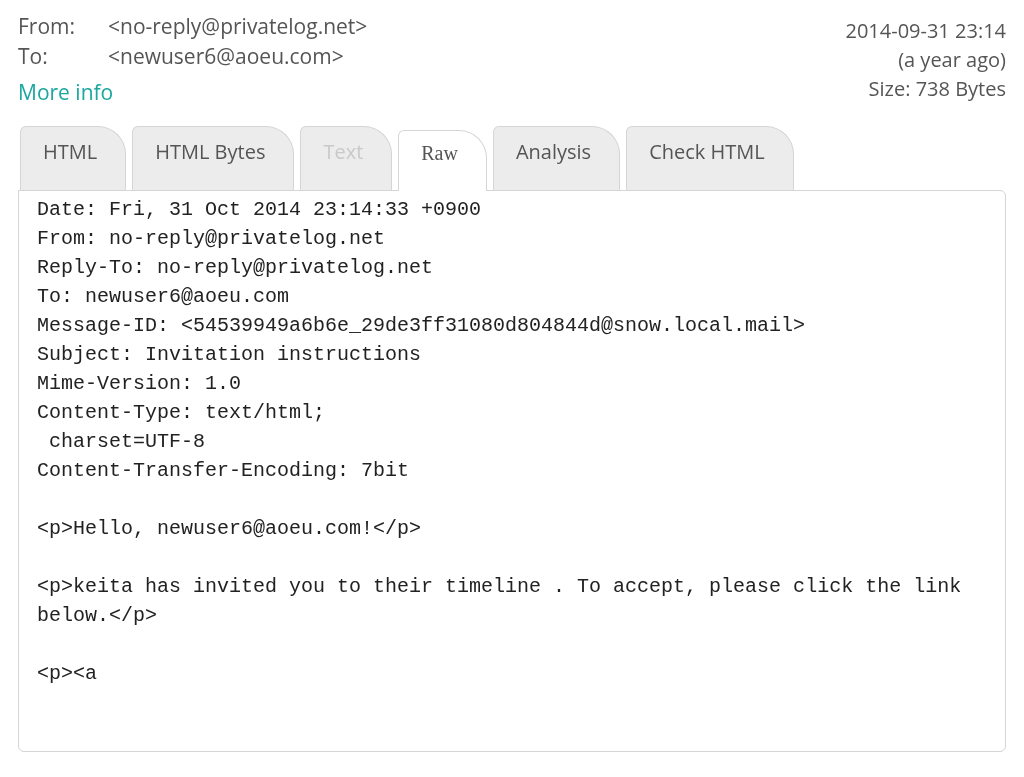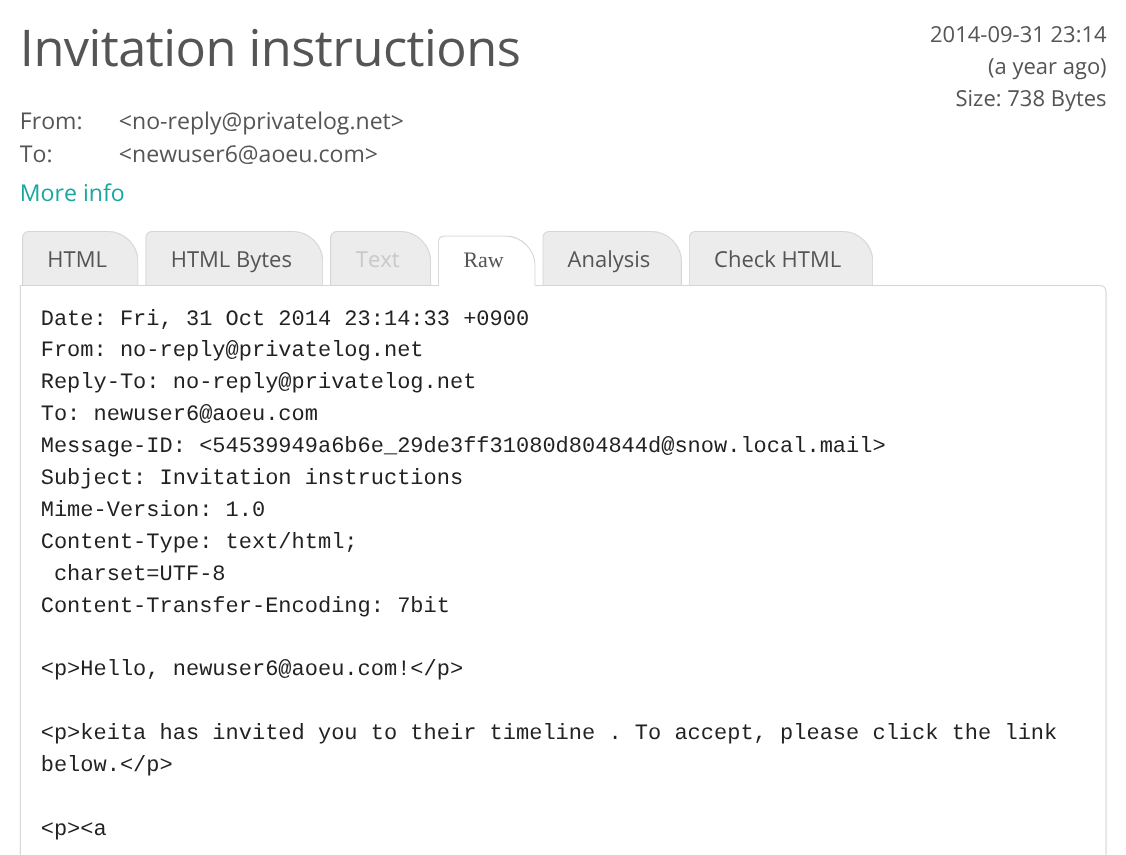--- a/index.html
+++ b/index.html
@@ -53,21 +53,21 @@
       display: flex;
       align-items: flex-end;
       gap: 6px;
       padding-left: 2px;
     }
     .tab {
       position: relative;
       background: #ececec;
       color: #555;
       font-size: 20px;
-      padding: 11px 28px 11px 22px;
+      padding: 11px 28px 26px 22px;
       border: 1px solid #d5d5d5;
       border-bottom: none;
       border-top-left-radius: 6px;
       border-top-right-radius: 28px; 
       cursor: pointer;
       margin-bottom: -1px;
       white-space: nowrap;
     }
     .tab.active {
       background: #fff;
@@ -76,42 +76,41 @@
     }
     .tab.disabled {
       color: #c9c9c9;
     }
     .content-pane {
       border: 1px solid #d5d5d5;
       border-top-left-radius: 0;
       border-top-right-radius: 6px;
       border-bottom-left-radius: 6px;
       border-bottom-right-radius: 6px;
-      padding: 16px 18px 0 18px;
+      padding: 4px 18px 0 18px;
       height: 562px;
       overflow: hidden;
       position: relative;
       z-index: 1;
       background: #fff;
     }
     pre.raw {
       font-family: Menlo, Consolas, "Courier New", monospace;
       font-size: 20px;
       line-height: 1.45;
       color: #222;
       white-space: pre-wrap;
       word-wrap: break-word;
     }
   </style>
 </head>
 <body>
 
 <div class="header-row">
   <div class="left-col">
-    <h1 class="subject">Invitation instructions</h1>
 
     <div class="meta-table">
       <div class="meta-row">
         <span class="meta-label">From:</span>
         <span class="meta-value">&lt;no-reply@privatelog.net&gt;</span>
       </div>
       <div class="meta-row">
         <span class="meta-label">To:</span>
         <span class="meta-value">&lt;newuser6@aoeu.com&gt;</span>
       </div>

